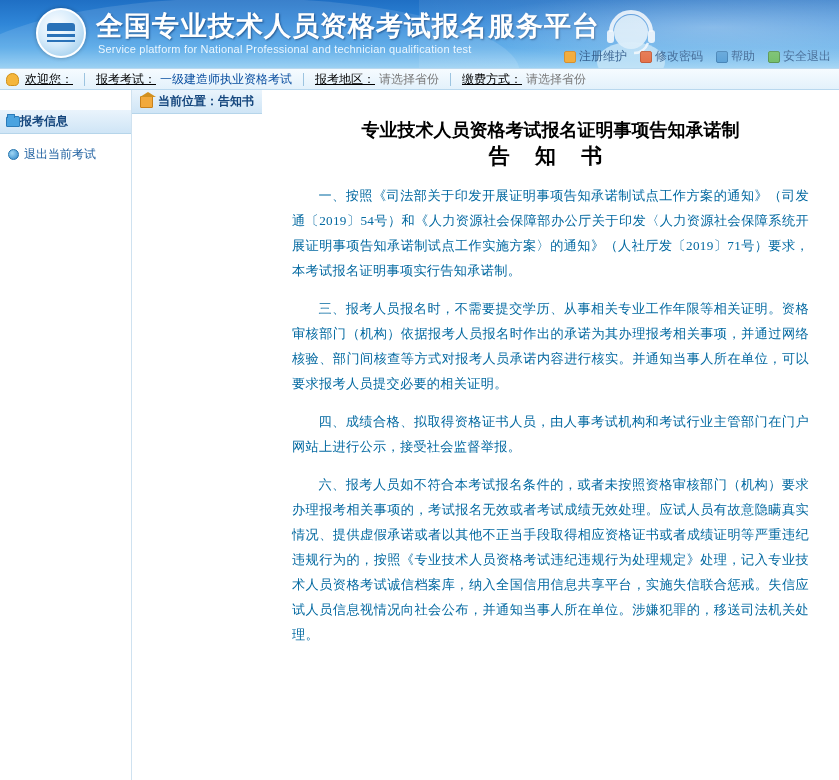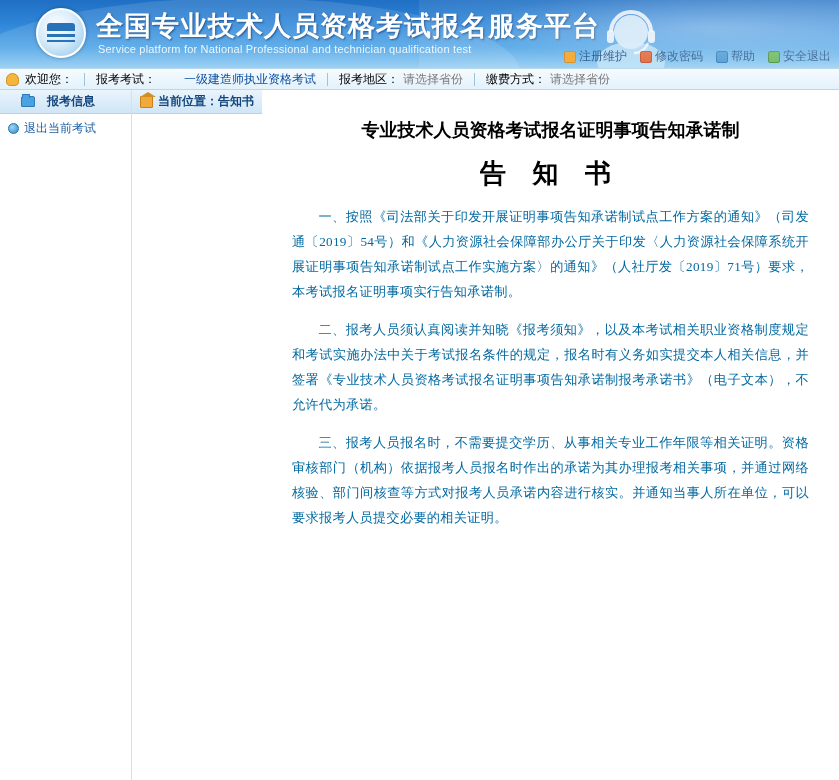--- a/index.html
+++ b/index.html
@@ -132,45 +132,46 @@
     border: 1px solid #cf8f17;
     border-radius: 50% 50% 35% 35%;
     margin-right: 2px;
   }
   .infobar .sep {
     display: inline-block;
     width: 1px; height: 13px;
     background: #9cc4e0;
     margin: 0 7px;
   }
-  .infobar .lbl { color: #000; }
-  .infobar .val { color: #0a4fa0; margin-left: 24px; }
+  .infobar .lbl { color: #000; text-decoration: underline; }
+  .infobar .val { color: #0a4fa0; }
   .infobar .gray { color: #7a7a7a; }
 
   
   .body {
     display: flex;
     height: 690px;
   }
   .sidebar {
     width: 132px;
     background: #ffffff;
     border-right: 1px solid #cfe2f0;
   }
   .side-header {
     height: 24px;
     background: linear-gradient(180deg, #eaf4fc 0%, #cfe5f6 100%);
     border-bottom: 1px solid #b6d5ea;
     display: flex;
     align-items: center;
-    padding: 0 21px;
-    gap: 12px;
+    padding: 0 6px;
+    gap: 0;
     font-size: 12px;
     font-weight: bold;
     color: #14467d;
+    margin-top: 20px;
   }
   .side-header .folder {
     width: 14px; height: 11px;
     background: #4aa3e0;
     border: 1px solid #2b7bb9;
     border-radius: 2px 2px 1px 1px;
     position: relative;
   }
   .side-header .folder:before {
     content:"";
@@ -180,21 +181,21 @@
     border:1px solid #2b7bb9;
     border-bottom:none;
     border-radius:1px 1px 0 0;
   }
   .side-item {
     display: flex;
     align-items: center;
     gap: 5px;
     font-size: 12px;
     color: #1d5fa0;
-    padding: 6px 6px 6px 8px;
+    padding: 12px 6px 6px 8px;
     cursor: pointer;
   }
   .side-item .dot {
     width: 11px; height: 11px;
     border-radius: 50%;
     background: radial-gradient(circle at 35% 35%, #9fd7f5, #2f86c8);
     border: 1px solid #2273ac;
     flex: none;
   }
 
@@ -238,26 +239,25 @@
   .doc-title {
     text-align: center;
     font-size: 18px;
     font-weight: bold;
     color: #000;
     font-family: "Liberation Serif", serif;
     margin-top: 6px;
   }
   .doc-subtitle {
     text-align: center;
-    font-size: 26px;
+    font-size: 21px;
     font-weight: bold;
     color: #000;
     font-family: "Liberation Serif", serif;
     letter-spacing: 10px;
-    margin-top: 14px;
   }
   .para {
     font-size: 13.2px;
     line-height: 25px;
     color: #0369a1;
     text-indent: 2em;
     margin-top: 13px;
     text-align: justify;
     font-family: "Liberation Serif", serif;
     letter-spacing: 0.3px;
@@ -333,19 +333,20 @@
       <div class="crumb">
         <span class="home"></span>
         <span>当前位置：告知书</span>
       </div>
 
       <div class="content">
         <div class="doc-title">专业技术人员资格考试报名证明事项告知承诺制</div>
         <div class="doc-subtitle">告 知 书</div>
 
         <div class="para">一、按照《司法部关于印发开展证明事项告知承诺制试点工作方案的通知》（司发通〔2019〕54号）和《人力资源社会保障部办公厅关于印发〈人力资源社会保障系统开展证明事项告知承诺制试点工作实施方案〉的通知》（人社厅发〔2019〕71号）要求，本考试报名证明事项实行告知承诺制。</div>
-        <div class="para">二、报考人员须认真阅读并知晓《报考须知》，以及本考试相关职业资格制度规定和考试实施办法中关于考试报名条件的规定，报名时有义务如实提交本人相关信息，并签署《专业技术人员资格考试报名证明事项告知承诺制报考承诺书》（电子文本），不允许代为承诺。</div>
         <div class="para">三、报考人员报名时，不需要提交学历、从事相关专业工作年限等相关证明。资格审核部门（机构）依据报考人员报名时作出的承诺为其办理报考相关事项，并通过网络核验、部门间核查等方式对报考人员承诺内容进行核实。并通知当事人所在单位，可以要求报考人员提交必要的相关证明。</div>
+        <div class="para">四、成绩合格、拟取得资格证书人员，由人事考试机构和考试行业主管部门在门户网站上进行公示，接受社会监督举报。</div>
+        <div class="para">六、报考人员如不符合本考试报名条件的，或者未按照资格审核部门（机构）要求办理报考相关事项的，考试报名无效或者考试成绩无效处理。应试人员有故意隐瞒真实情况、提供虚假承诺或者以其他不正当手段取得相应资格证书或者成绩证明等严重违纪违规行为的，按照《专业技术人员资格考试违纪违规行为处理规定》处理，记入专业技术人员资格考试诚信档案库，纳入全国信用信息共享平台，实施失信联合惩戒。失信应试人员信息视情况向社会公布，并通知当事人所在单位。涉嫌犯罪的，移送司法机关处理。</div>
 
       </div>
     </div>
   </div>
 </div>
 
 </body></html>

